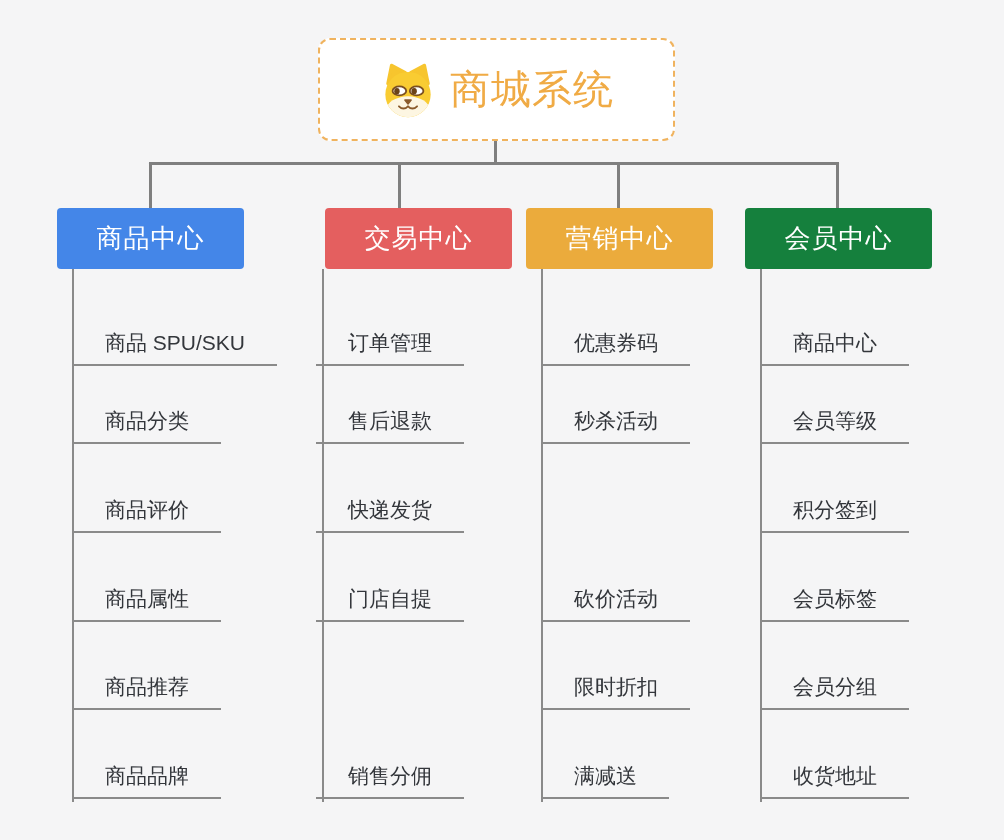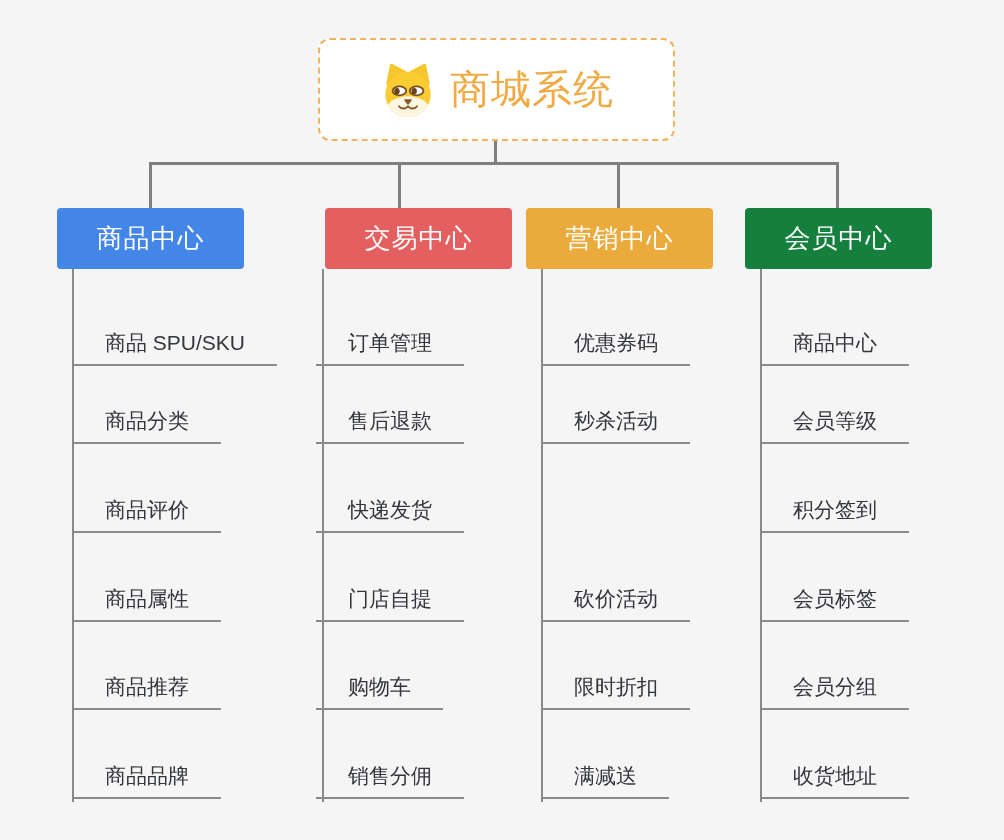--- a/index.html
+++ b/index.html
@@ -105,21 +105,20 @@
   <div class="child c0 r1">商品分类</div>
   <div class="child c0 r2">商品评价</div>
   <div class="child c0 r3">商品属性</div>
   <div class="child c0 r4">商品推荐</div>
   <div class="child c0 r5">商品品牌</div>
 
   <div class="child c1 r0">订单管理</div>
   <div class="child c1 r1">售后退款</div>
   <div class="child c1 r2">快递发货</div>
   <div class="child c1 r3">门店自提</div>
-  <div class="child c1 r4">购物车</div>
   <div class="child c1 r5">销售分佣</div>
 
   <div class="child c2 r0">优惠券码</div>
   <div class="child c2 r1">秒杀活动</div>
   <div class="child c2 r3">砍价活动</div>
   <div class="child c2 r4">限时折扣</div>
   <div class="child c2 r5">满减送</div>
 
   <div class="child c3 r0">商品中心</div>
   <div class="child c3 r1">会员等级</div>

